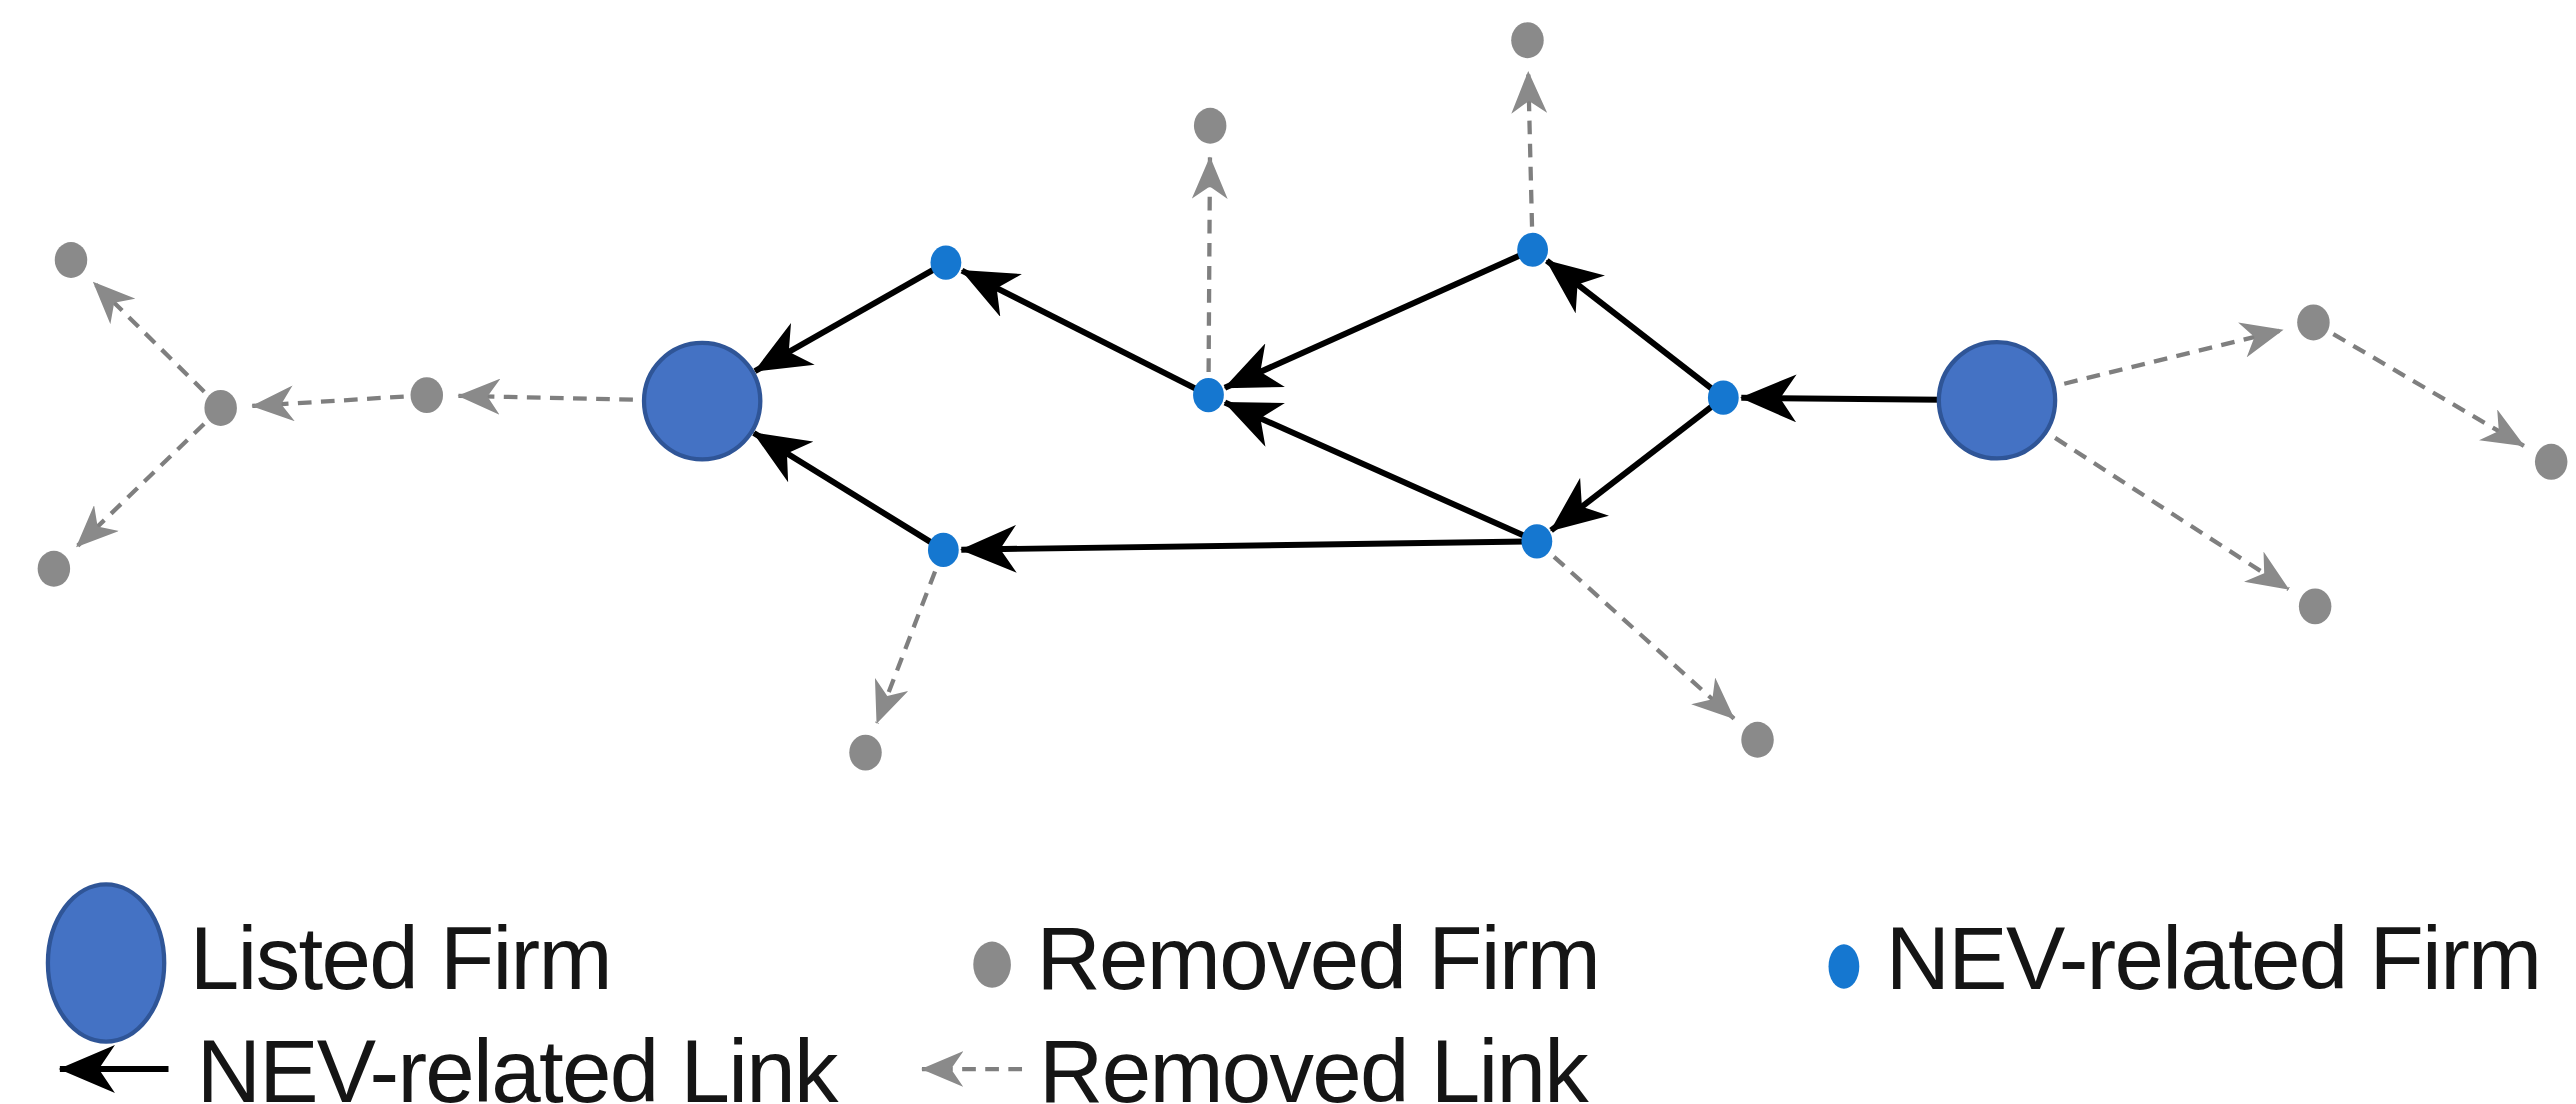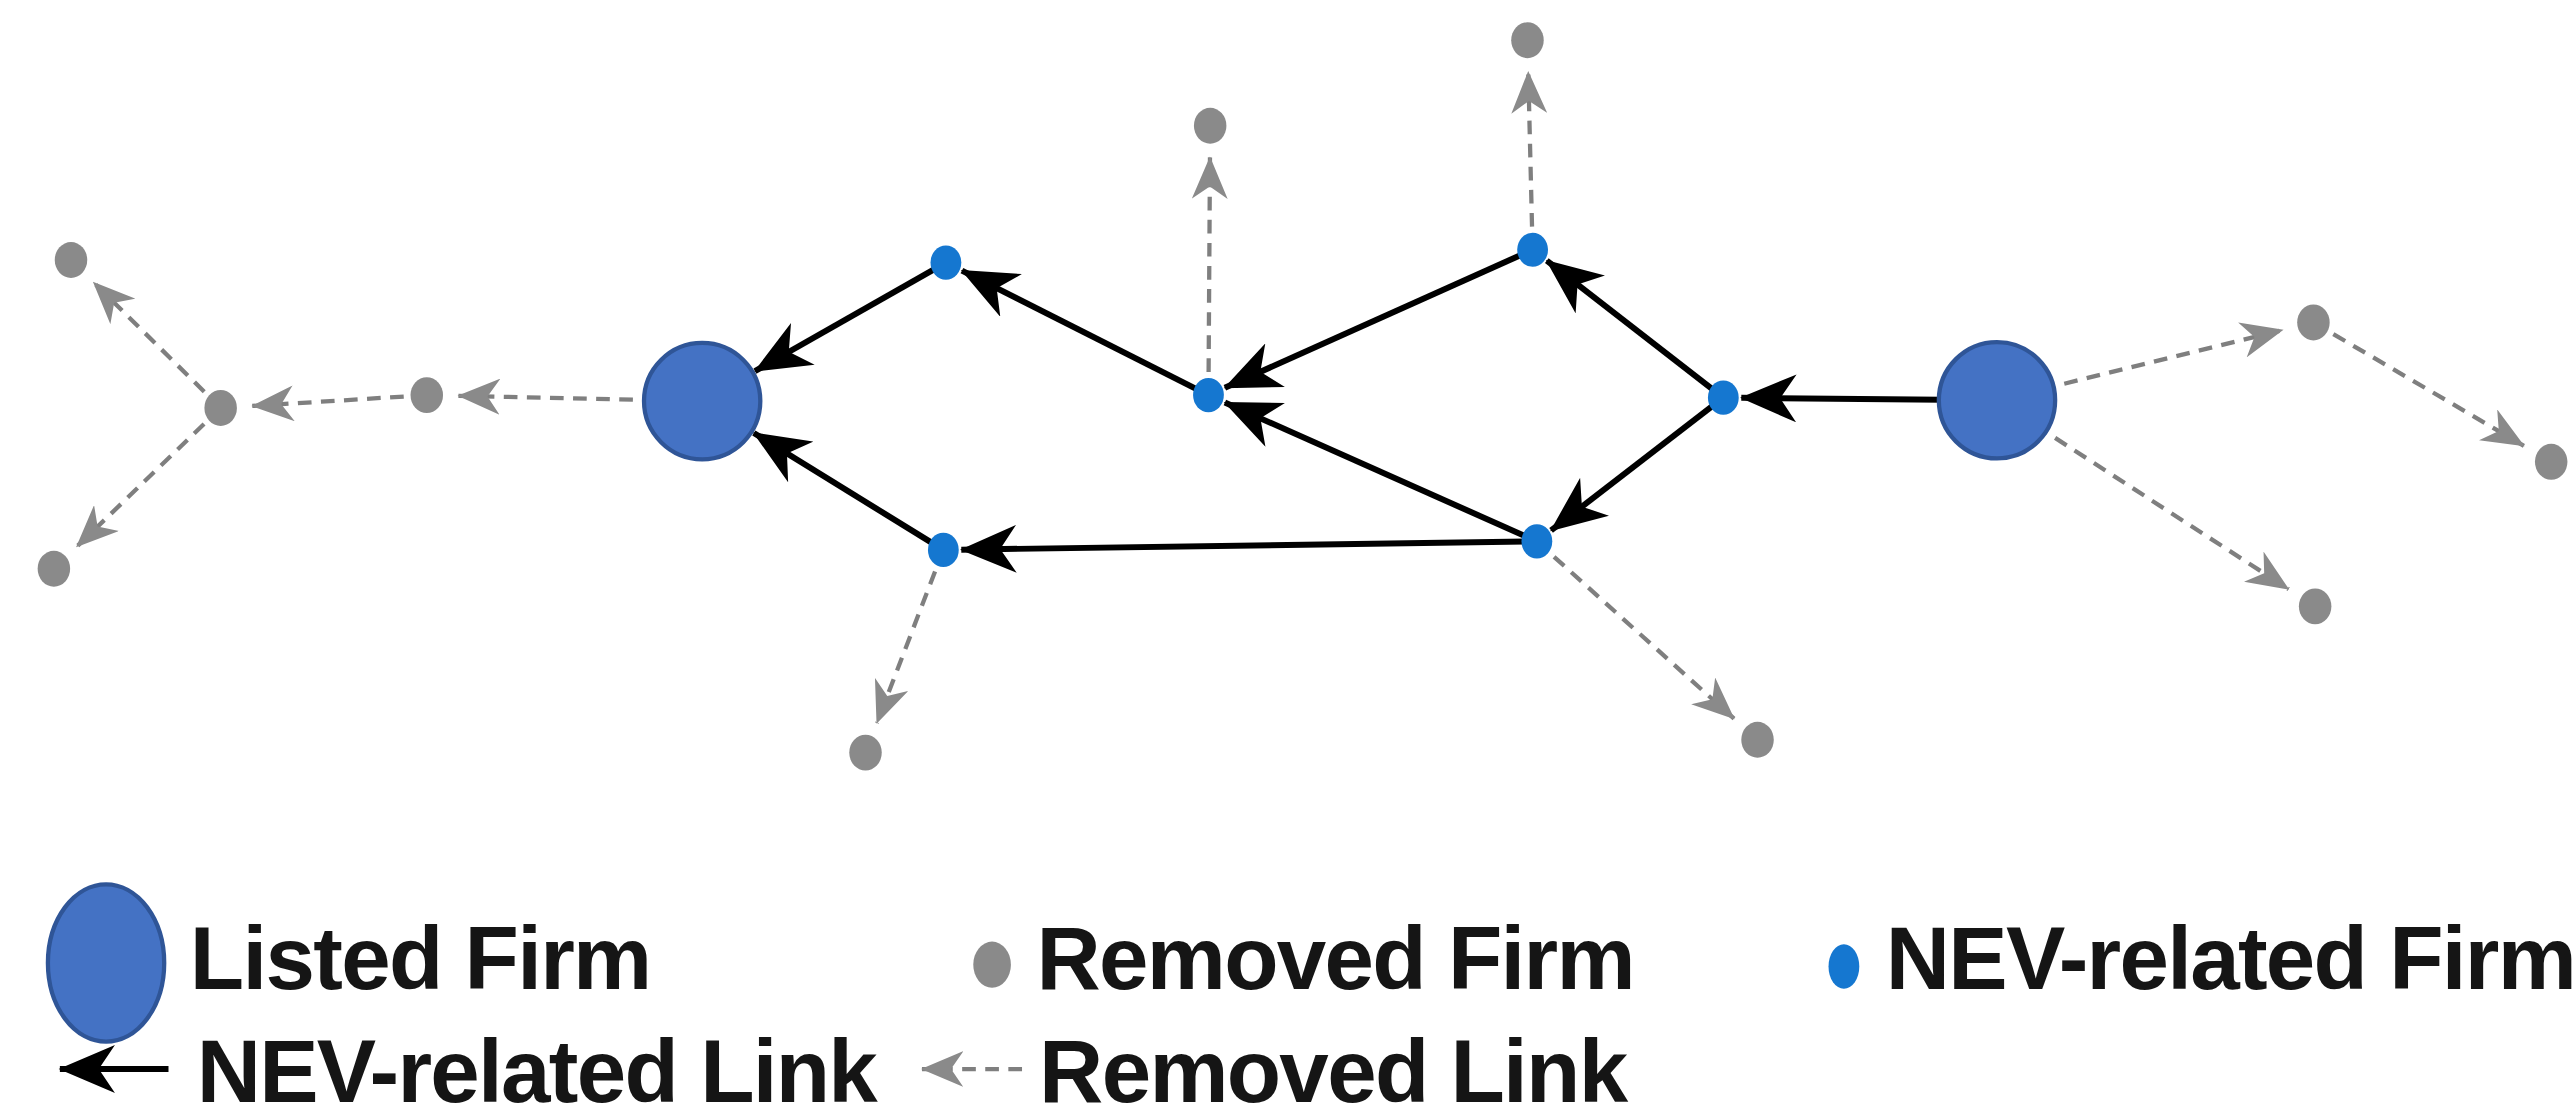--- a/index.html
+++ b/index.html
@@ -1,16 +1,16 @@
 <!DOCTYPE html>
 <html style="font-size:13.7px"><head>
 <meta charset="utf-8">
 <style>
   html,body{margin:0;padding:0;background:#ffffff;}
-  .stage{width:100%;background:#a21caf;font-weight:bold;}
+  .stage{width:100%;background:#a21caf;}
   svg{display:block;width:100%;height:auto;background:#ffffff;}
   text.legend-label{
     font-family:"Liberation Sans", sans-serif;
     font-size:104px;
     letter-spacing:-2px;
     fill:#151515;
   }
 </style>
 </head>
 <body>

